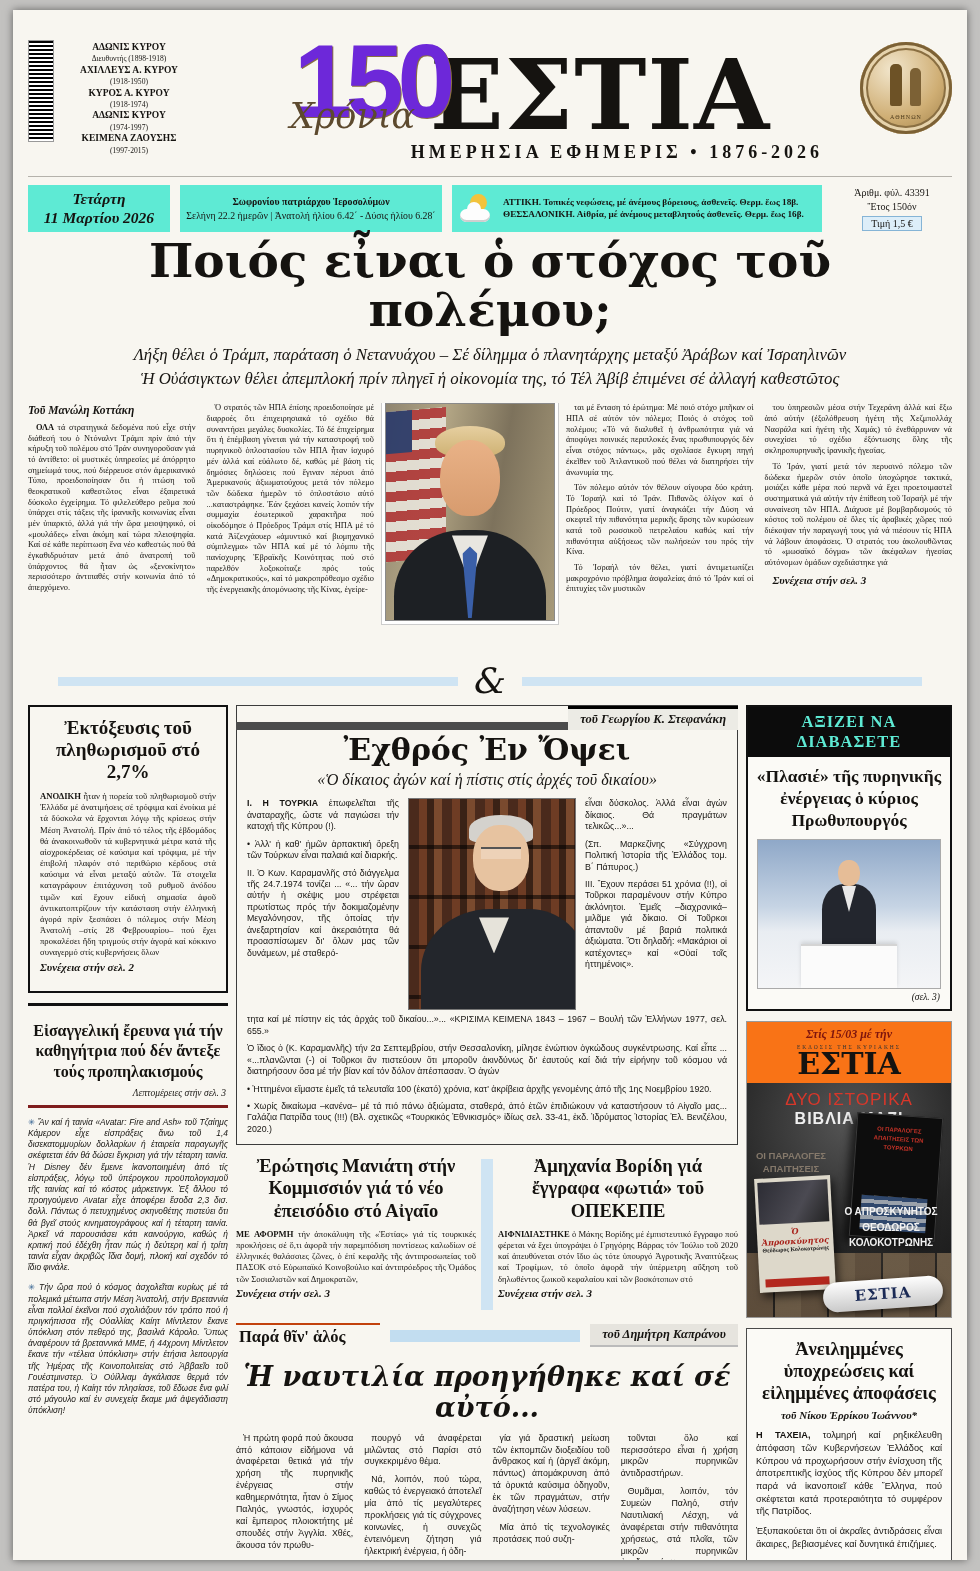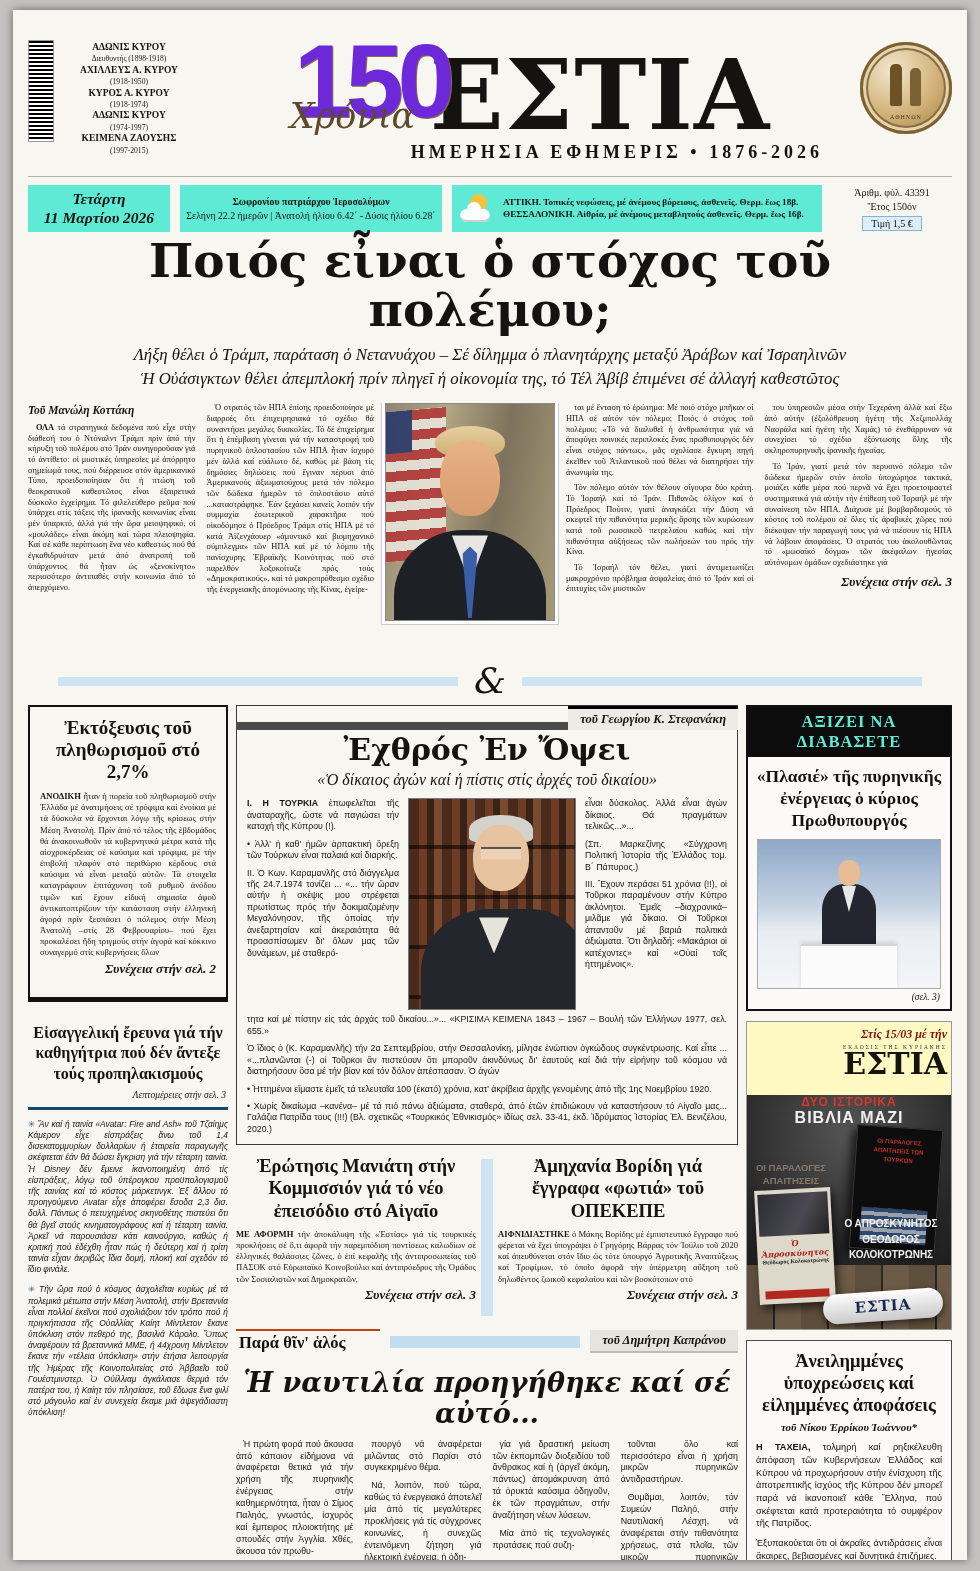--- a/index.html
+++ b/index.html
@@ -47,21 +47,21 @@
   
   .kicker{text-align:center;font-weight:bold;font-size:16.5px;margin-top:13px;}
   .headline{text-align:center;font-family:"DejaVu Serif",serif;font-weight:bold;font-size:47px;line-height:1.05;margin-top:4px;}
   .deck{text-align:center;font-style:italic;font-size:16.8px;line-height:1.4;margin-top:9px;}
   
   .lead{display:flex;gap:11px;margin-top:13px;height:252px;overflow:hidden;}
   .lcol{flex:1;font-size:8.4px;line-height:1.27;text-align:justify;}
   .lcol.wide{flex:1.12;}
   .lcol p{margin:0 0 5px;text-indent:8px;}
   .byline{font-size:11.5px;font-weight:bold;font-style:italic;margin:0 0 6px;text-indent:0!important;}
-  .cont{font-style:italic;font-weight:bold;text-align:right;font-size:13px;margin-top:2px;font-family:Liberation Serif, serif;}
+  .cont{font-style:italic;font-weight:bold;font-size:11px;margin-top:2px;font-family:Liberation Serif, serif;}
   .leadphoto{position:relative;flex:none;width:168px;height:216px;border:1px solid #8a8a8a;overflow:hidden;
              background:linear-gradient(100deg,#8f8570,#b3a685 30%,#7d725c 62%,#a79a7a);box-shadow:0 0 0 3px #fff,0 0 0 4px #ccc;}
   .flag{position:absolute;left:-6px;top:6px;width:66px;height:150px;opacity:.9;transform:skewY(-5deg);
         background:repeating-linear-gradient(180deg,#b23a3a 0 10px,#e8e4da 10px 20px);}
   .flag:before{content:"";position:absolute;left:0;top:0;width:32px;height:42px;background:#2a3a6b;}
   .thair{position:absolute;left:50%;top:22px;transform:translateX(-50%);width:70px;height:32px;
          border-radius:50% 50% 42% 42%;background:linear-gradient(#e6cfa0,#cdb071);}
   .thead{position:absolute;left:50%;top:36px;transform:translateX(-50%);width:60px;height:76px;
          border-radius:48% 48% 45% 45%;background:linear-gradient(#e9b287,#d79b6e);}
   .tsuit{position:absolute;left:50%;bottom:-2px;transform:translateX(-50%);width:152px;height:92px;
@@ -75,21 +75,21 @@
   .ampline{flex:1;height:9px;background:#cfe4f3;}
   .amp{font-family:"DejaVu Serif",serif;font-style:italic;font-size:36px;line-height:1;}
   
   .mid{display:grid;grid-template-columns:200px 502px 206px;gap:8px;margin-top:4px;align-items:start;}
   .stack{display:flex;flex-direction:column;}
   .bserif{font-size:8.6px;line-height:1.3;text-align:justify;}
   .bsans{font-family:"Liberation Sans",sans-serif;font-size:8.8px;line-height:1.3;text-align:justify;}
   
   .inflbox{border:2px solid #111;padding:10px 10px 7px;}
   .btitle{font-size:19px;font-weight:bold;text-align:center;line-height:1.15;margin-bottom:8px;}
-  .prosec{border-top:3px solid #111;border-bottom:3px solid #0c4a6e;margin-top:0;padding:21px 2px 7px;}
+  .prosec{border-top:3px solid #111;border-bottom:3px solid #7f1d1d;margin-top:10px;padding:15px 2px 7px;}
   .prosectitle{font-size:16px;font-weight:bold;text-align:center;line-height:1.3;}
   .detail{font-style:italic;text-align:right;font-size:9.5px;margin-top:5px;}
   .penniesbox{background:#bcd9ec;margin-top:10px;padding:12px 10px;display:flex;gap:10px;align-items:center;}
   .pennicon{width:58px;height:58px;background:#f6f3ea;border:2px solid #1a1a1a;flex:none;
             display:flex;align-items:center;justify-content:center;}
   .pennititle{font-size:16px;font-weight:bold;color:#16305e;line-height:1.35;letter-spacing:1px;}
   .pitems{font-family:"Liberation Sans",sans-serif;font-style:italic;font-size:8.4px;line-height:1.33;
           text-align:justify;margin-top:9px;}
   .pitems p{margin:0 0 9px;}
   .pitems p:before{content:"✳ ";font-style:normal;color:#2e5e8e;}
@@ -137,29 +137,29 @@
            background:linear-gradient(180deg,#8fa8c8,#c6d4e4 45%,#e9edf2 62%,#f4f5f7);}
   .pmsuit{position:absolute;left:50%;top:44px;transform:translateX(-50%);width:54px;height:64px;
           background:#23262e;border-radius:40% 40% 0 0;}
   .pmsuit:before{content:"";position:absolute;left:50%;top:2px;transform:translateX(-50%);width:14px;height:26px;
           background:#e8e8e8;clip-path:polygon(0 0,100% 0,50% 100%);}
   .pmface{position:absolute;left:50%;top:20px;transform:translateX(-50%);width:22px;height:26px;border-radius:46%;background:#e6bd97;}
   .podium{position:absolute;left:50%;bottom:0;transform:translateX(-50%);width:96px;height:42px;
           background:#fbfbfb;border-top:2px solid #d4d4d4;box-shadow:0 -2px 4px rgba(0,0,0,.12);}
   .worthcap{font-style:italic;text-align:right;font-size:9.5px;padding:3px 10px 7px;}
   .promo{border:1px solid #999;}
-  .promotop{background:#fef9c3;text-align:right;padding:5px 4px 16px;}
+  .promotop{background:#f97316;text-align:center;padding:5px 4px 4px;}
   .pleadin{color:#7e150e;font-weight:bold;font-style:italic;font-size:12px;}
   .pedition{font-size:5.5px;letter-spacing:2px;color:#333;margin-top:2px;}
   .plogo{font-family:"DejaVu Serif",serif;font-weight:bold;font-size:30px;line-height:.95;}
   .promodark{position:relative;height:234px;overflow:hidden;text-align:center;
      background:radial-gradient(circle at 50% 16%,#555 0,#262626 55%,#151515 100%);}
   .promodark:after{content:"";position:absolute;left:0;right:0;bottom:0;height:64px;opacity:.8;
      background:repeating-linear-gradient(90deg,#6e5a44 0 26px,#59473333 26px 28px,#7d6950 28px 54px);}
-  .ptred{color:#d8372a;font-family:"Liberation Sans",sans-serif;font-weight:bold;font-size:12px;letter-spacing:1px;margin-top:0;}
+  .ptred{color:#d8372a;font-family:"Liberation Sans",sans-serif;font-weight:normal;font-size:17px;letter-spacing:1px;margin-top:7px;}
   .ptwhite{color:#efefef;font-family:"Liberation Sans",sans-serif;font-weight:bold;font-size:16px;letter-spacing:1px;}
   .pleft{position:absolute;left:8px;top:66px;width:72px;color:#85796b;font-family:"Liberation Sans",sans-serif;
          font-weight:bold;font-size:9.5px;line-height:1.45;text-align:center;}
   .book1{position:absolute;right:12px;top:32px;width:86px;height:124px;background:#0d0d0d;border:1px solid #3a3a3a;
          transform:rotate(4deg);box-shadow:-5px 5px 9px rgba(0,0,0,.65);z-index:2;padding-top:10px;box-sizing:border-box;}
   .b1t{color:#c23227;font-family:"Liberation Sans",sans-serif;font-weight:bold;font-size:6px;line-height:1.5;padding:0 6px;}
   .b1flag{position:absolute;left:9px;right:9px;bottom:7px;height:34px;opacity:.75;
           background:repeating-linear-gradient(180deg,#3b5b8c 0 4px,#c8d2df 4px 8px);}
   .book2{position:absolute;left:10px;bottom:26px;width:76px;height:114px;background:#ddd8ca;transform:rotate(-3deg);
          box-shadow:3px 5px 9px rgba(0,0,0,.6);z-index:3;padding:4px 3px;box-sizing:border-box;}

